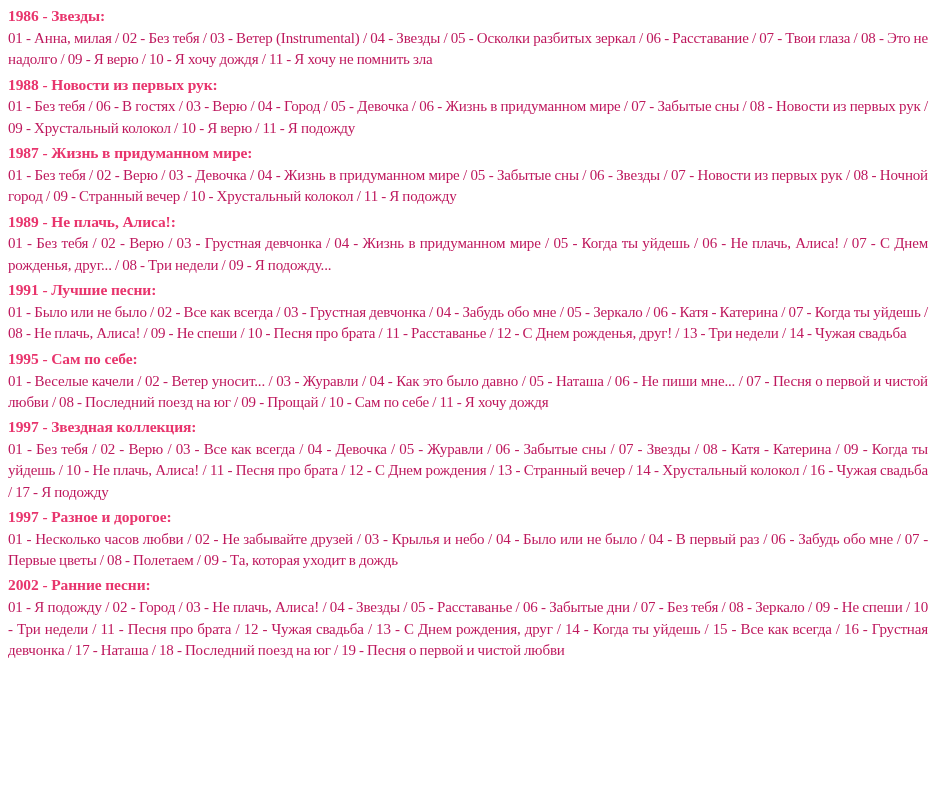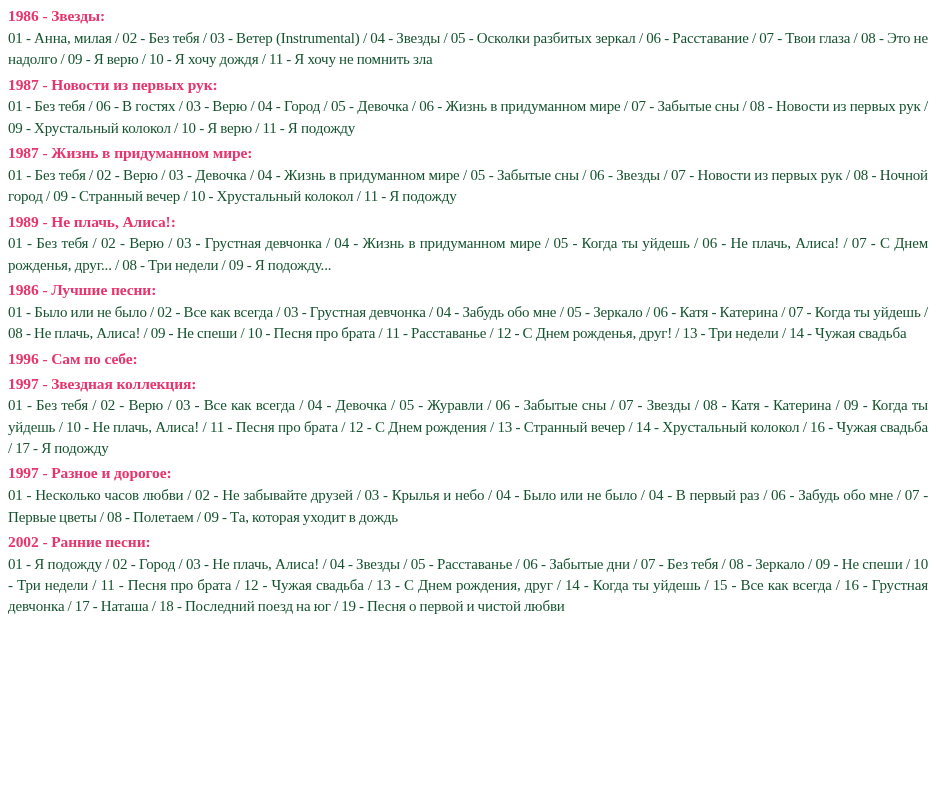--- a/index.html
+++ b/index.html
@@ -29,21 +29,21 @@
     font-size: 15.5px;
     color: #e8356d;
     letter-spacing: -0.1px;
     line-height: 1.35;
     margin: 0 0 1px 0;
     white-space: nowrap;
   }
   .album-tracks {
     font-size: 15px;
     line-height: 1.42;
-    color: #14532d;
+    color: #be185d;
     text-align: justify;
     letter-spacing: -0.15px;
     word-spacing: -0.4px;
     margin: 0 0 2px 0;
     padding-right: 4px;
   }
   .album:first-child .album-title {
     margin-top: 0;
   }
 </style>
@@ -51,41 +51,42 @@
 <body>
 
 <div class="page">
 
   <div class="album">
     <div class="album-title">1986 - Звезды:</div>
     <div class="album-tracks">01 - Анна, милая / 02 - Без тебя / 03 - Ветер (Instrumental) / 04 - Звезды / 05 - Осколки разбитых зеркал / 06 - Расставание / 07 - Твои глаза / 08 - Это не надолго / 09 - Я верю / 10 - Я хочу дождя / 11 - Я хочу не помнить зла</div>
   </div>
 
   <div class="album">
-    <div class="album-title">1987 - Новости из первых рук:</div>
+    <div class="album-title">1988 - Новости из первых рук:</div>
     <div class="album-tracks">01 - Без тебя / 06 - В гостях / 03 - Верю / 04 - Город / 05 - Девочка / 06 - Жизнь в придуманном мире / 07 - Забытые сны / 08 - Новости из первых рук / 09 - Хрустальный колокол / 10 - Я верю / 11 - Я подожду</div>
   </div>
 
   <div class="album">
     <div class="album-title">1987 - Жизнь в придуманном мире:</div>
     <div class="album-tracks">01 - Без тебя / 02 - Верю / 03 - Девочка / 04 - Жизнь в придуманном мире / 05 - Забытые сны / 06 - Звезды / 07 - Новости из первых рук / 08 - Ночной город / 09 - Странный вечер / 10 - Хрустальный колокол / 11 - Я подожду</div>
   </div>
 
   <div class="album">
     <div class="album-title">1989 - Не плачь, Алиса!:</div>
     <div class="album-tracks">01 - Без тебя / 02 - Верю / 03 - Грустная девчонка / 04 - Жизнь в придуманном мире / 05 - Когда ты уйдешь / 06 - Не плачь, Алиса! / 07 - С Днем рожденья, друг... / 08 - Три недели / 09 - Я подожду...</div>
   </div>
 
   <div class="album">
-    <div class="album-title">1986 - Лучшие песни:</div>
+    <div class="album-title">1991 - Лучшие песни:</div>
     <div class="album-tracks">01 - Было или не было / 02 - Все как всегда / 03 - Грустная девчонка / 04 - Забудь обо мне / 05 - Зеркало / 06 - Катя - Катерина / 07 - Когда ты уйдешь / 08 - Не плачь, Алиса! / 09 - Не спеши / 10 - Песня про брата / 11 - Расставанье / 12 - С Днем рожденья, друг! / 13 - Три недели / 14 - Чужая свадьба</div>
   </div>
 
   <div class="album">
-    <div class="album-title">1996 - Сам по себе:</div>
+    <div class="album-title">1995 - Сам по себе:</div>
+    <div class="album-tracks">01 - Веселые качели / 02 - Ветер уносит... / 03 - Журавли / 04 - Как это было давно / 05 - Наташа / 06 - Не пиши мне... / 07 - Песня о первой и чистой любви / 08 - Последний поезд на юг / 09 - Прощай / 10 - Сам по себе / 11 - Я хочу дождя</div>
   </div>
 
   <div class="album">
     <div class="album-title">1997 - Звездная коллекция:</div>
     <div class="album-tracks">01 - Без тебя / 02 - Верю / 03 - Все как всегда / 04 - Девочка / 05 - Журавли / 06 - Забытые сны / 07 - Звезды / 08 - Катя - Катерина / 09 - Когда ты уйдешь / 10 - Не плачь, Алиса! / 11 - Песня про брата / 12 - С Днем рождения / 13 - Странный вечер / 14 - Хрустальный колокол / 16 - Чужая свадьба / 17 - Я подожду</div>
   </div>
 
   <div class="album">
     <div class="album-title">1997 - Разное и дорогое:</div>
     <div class="album-tracks">01 - Несколько часов любви / 02 - Не забывайте друзей / 03 - Крылья и небо / 04 - Было или не было / 04 - В первый раз / 06 - Забудь обо мне / 07 - Первые цветы / 08 - Полетаем / 09 - Та, которая уходит в дождь</div>

